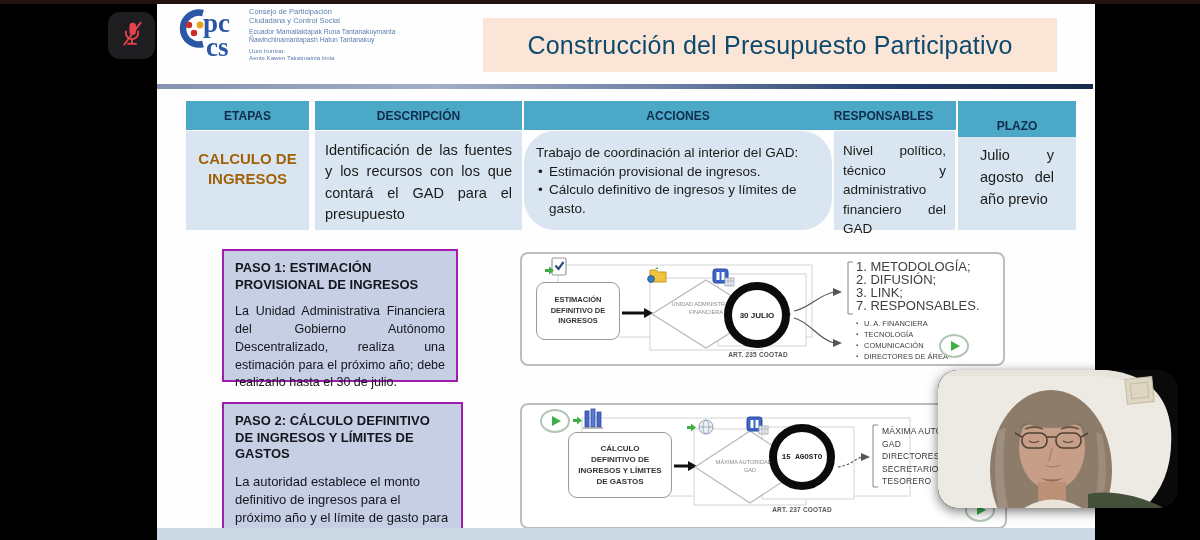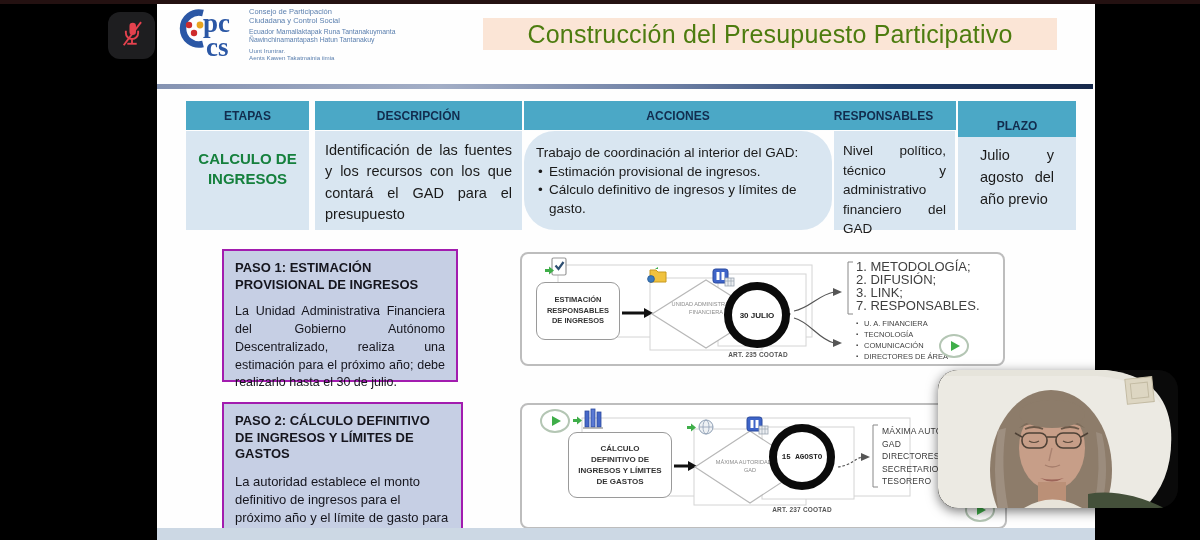--- a/index.html
+++ b/index.html
@@ -17,32 +17,32 @@
   
   .slide{left:157px;top:0;width:938px;height:540px;background:#fefefe;}
 
   
   .logo-mark{left:16px;top:4px;width:70px;height:58px;}
   .logo-text{left:92px;top:8px;color:#5a7fae;line-height:1.15;}
   .logo-text .grp{margin-bottom:3px;}
   .lg-l{font-size:7.5px;} .lg-m{font-size:6.8px;} .lg-s{font-size:6.2px;}
 
   
-  .title-banner{left:326px;top:18px;width:574px;height:32px;background:#FBE5D6;
+  .title-banner{left:326px;top:18px;width:574px;height:54px;background:#FBE5D6;
                 display:flex;align-items:center;justify-content:center;
-                font-size:25px;color:#4d7c0f;letter-spacing:0.2px;}
+                font-size:25px;color:#0c4a6e;letter-spacing:0.2px;}
   .divider{left:0;top:84px;width:936px;height:5px;
            background:linear-gradient(90deg,#8593b2 0%,#a3aec6 30%,#6d7fa4 55%,#24406e 78%,#17294b 100%);}
 
   
   .th{top:101px;height:29px;background:#4BA8C6;color:#122c4e;font-weight:bold;font-size:12px;
       display:flex;align-items:center;justify-content:center;}
   .th-plazo{height:50px;align-items:flex-end;padding-bottom:18px;box-sizing:border-box;}
   .td{top:131px;height:99px;background:#D9E6F1;box-sizing:border-box;color:#1a1a1a;}
-  .td-etapas{font-weight:bold;font-size:15px;text-align:center;padding-top:18px;line-height:1.3;color:#15803d;}
+  .td-etapas{font-weight:bold;font-size:15px;text-align:center;padding-top:18px;line-height:1.3;color:#a16207;}
   .td-desc{font-size:14.5px;text-align:justify;line-height:1.48;padding:9px 10px;}
   .td-acc{font-size:13.5px;line-height:1.38;padding:13px 12px 0 12px;}
   .td-acc .bullet{padding-left:13px;position:relative;}
   .td-acc .bullet::before{content:"•";position:absolute;left:2px;}
   .td-resp{font-size:13.5px;text-align:justify;line-height:1.45;padding:10px 9px;}
   .td-plazo{top:137px;height:93px;font-size:14.5px;text-align:justify;line-height:1.5;padding:8px 22px;}
 
   
   .paso{background:#C6CFE4;border:2px solid #a21caf;box-sizing:border-box;padding:9px 11px;color:#15151d;}
   .paso-title{font-weight:bold;font-size:13px;line-height:1.28;margin-bottom:10px;}
@@ -167,21 +167,21 @@
       </svg>
 
       <span class="abs" style="left:22px;top:3px;">
         <svg width="26" height="22" viewBox="0 0 26 22">
           <rect x="8" y="1" width="14" height="17" rx="1.5" fill="#fff" stroke="#999" stroke-width="1.2"></rect>
           <path d="M11.5 8.5 l3 3.5 l5 -7" fill="none" stroke="#2e4f72" stroke-width="2.2"></path>
           <path d="M1 12 h4 v-2.5 l5 4 -5 4 V15 h-4 z" fill="#3FAE49"></path>
         </svg>
       </span>
 
-      <div class="abs node" style="left:14px;top:28px;width:84px;height:58px;font-size:7.5px;line-height:1.4;padding:0 7px;">ESTIMACIÓN RESPONSABLES DE INGRESOS</div>
+      <div class="abs node" style="left:14px;top:28px;width:84px;height:58px;font-size:7.5px;line-height:1.4;padding:0 7px;">ESTIMACIÓN DEFINITIVO DE INGRESOS</div>
 
       <span class="abs" style="left:124px;top:12px;">
         <svg width="22" height="18" viewBox="0 0 22 18">
           <path d="M4 4 h6 l2 2 h8 v10 h-16 z" fill="#F0C23E" stroke="#C89A20" stroke-width="1"></path>
           <circle cx="5" cy="13" r="3.4" fill="#3A7AC0" stroke="#2b5a90" stroke-width="0.8"></circle>
           <path d="M9 3 l3 -2 v2 z" fill="#3FAE49"></path>
         </svg>
       </span>
 
       <div class="abs diam-label" style="left:146px;top:47px;width:76px;font-size:5.6px;">UNIDAD ADMINISTRATIVA FINANCIERA</div>

